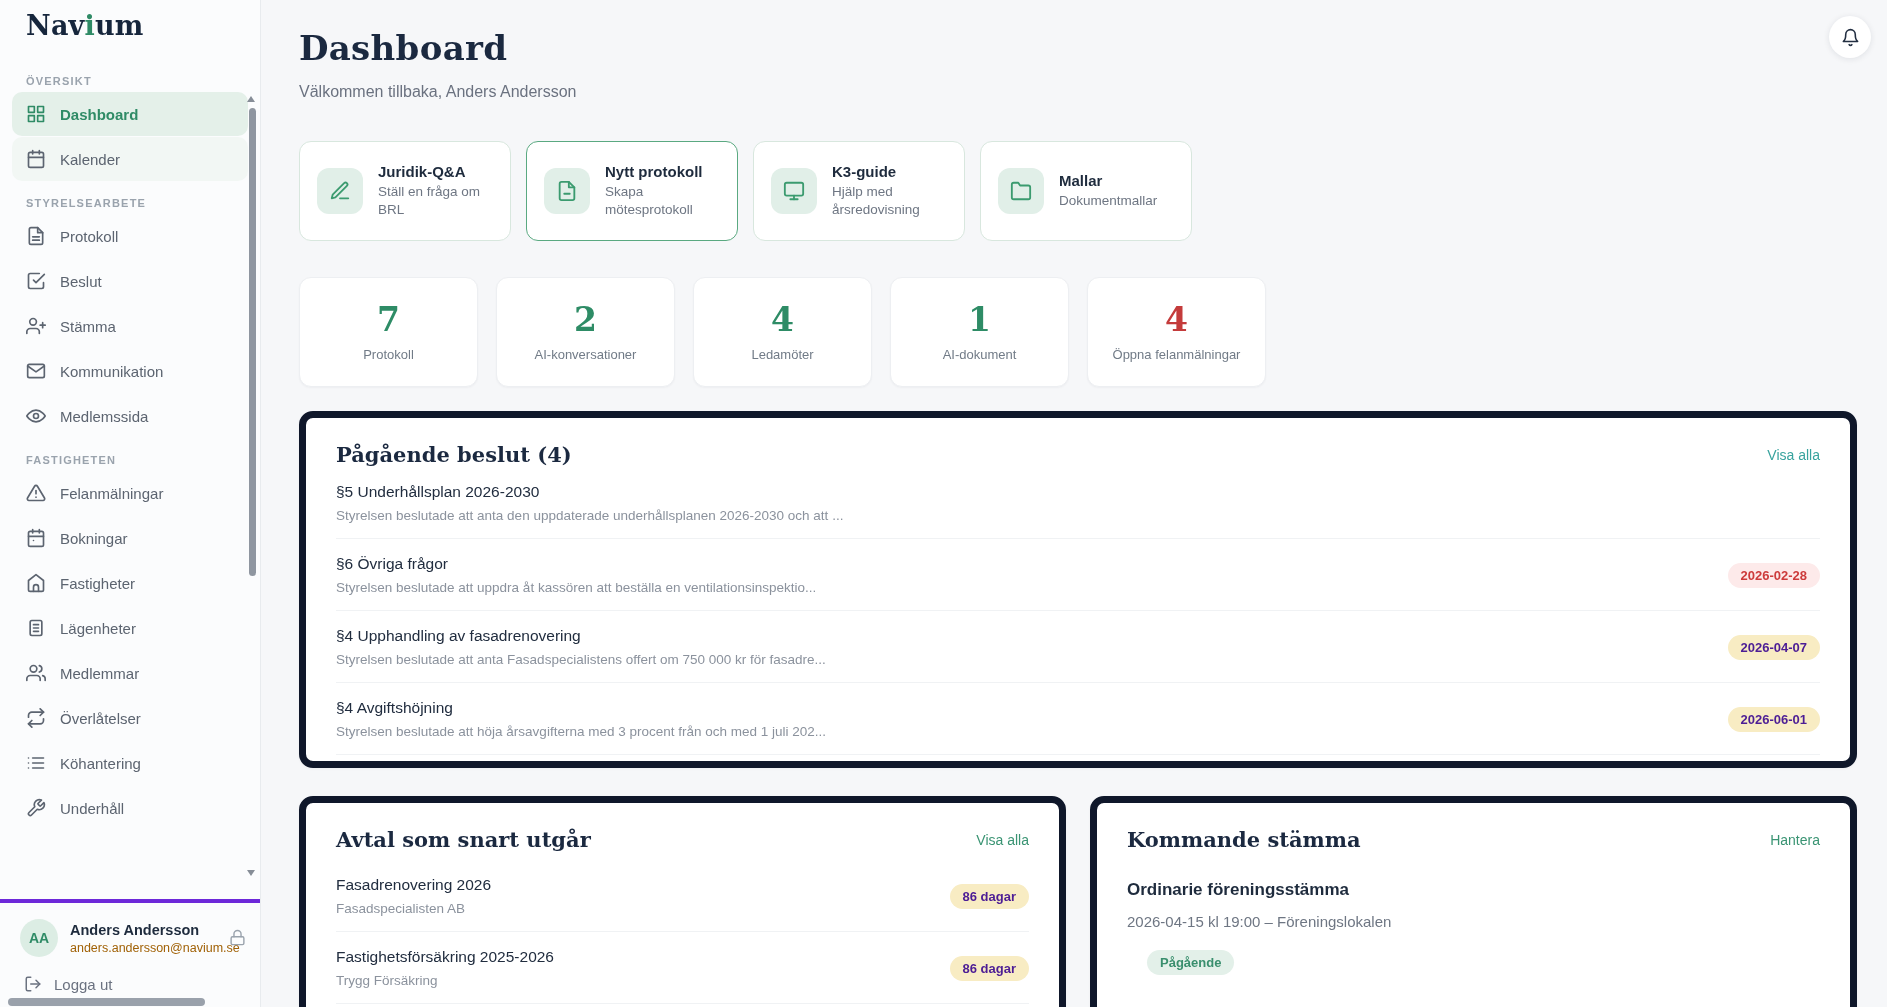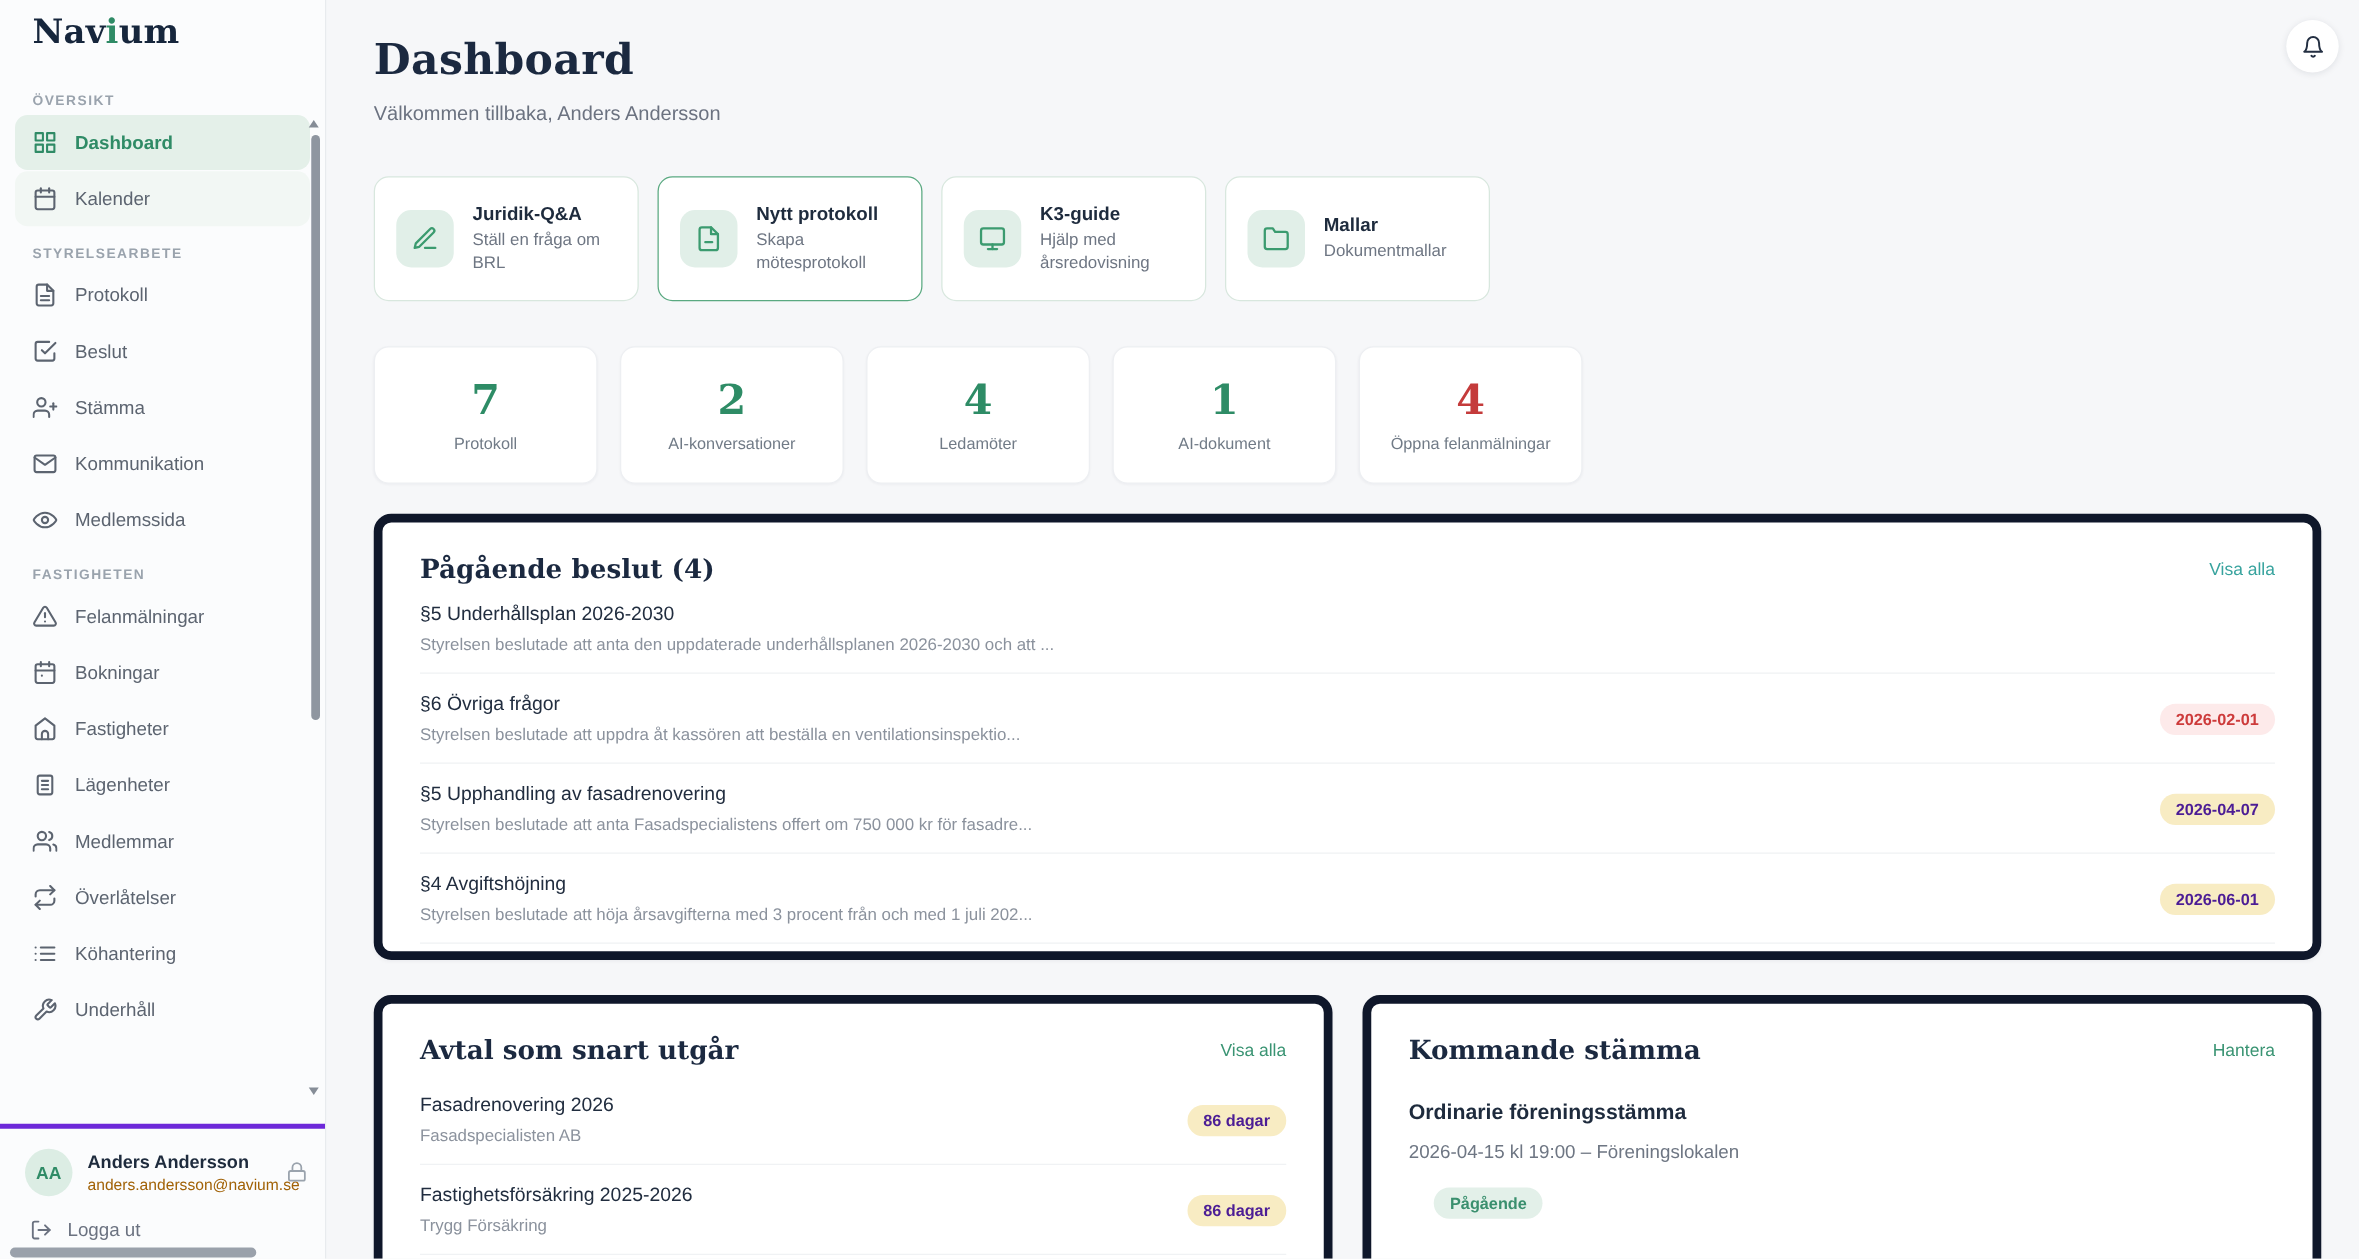--- a/index.html
+++ b/index.html
@@ -402,25 +402,25 @@
       <div>
         <div class="row-title">§5 Underhållsplan 2026-2030</div>
         <div class="row-sub">Styrelsen beslutade att anta den uppdaterade underhållsplanen 2026-2030 och att ...</div>
       </div>
     </div>
     <div class="list-row">
       <div>
         <div class="row-title">§6 Övriga frågor</div>
         <div class="row-sub">Styrelsen beslutade att uppdra åt kassören att beställa en ventilationsinspektio...</div>
       </div>
-      <span class="badge badge-red">2026-02-01</span>
+      <span class="badge badge-red">2026-02-28</span>
     </div>
     <div class="list-row">
       <div>
-        <div class="row-title">§5 Upphandling av fasadrenovering</div>
+        <div class="row-title">§4 Upphandling av fasadrenovering</div>
         <div class="row-sub">Styrelsen beslutade att anta Fasadspecialistens offert om 750 000 kr för fasadre...</div>
       </div>
       <span class="badge badge-yellow">2026-04-07</span>
     </div>
     <div class="list-row">
       <div>
         <div class="row-title">§4 Avgiftshöjning</div>
         <div class="row-sub">Styrelsen beslutade att höja årsavgifterna med 3 procent från och med 1 juli 202...</div>
       </div>
       <span class="badge badge-yellow">2026-06-01</span>

